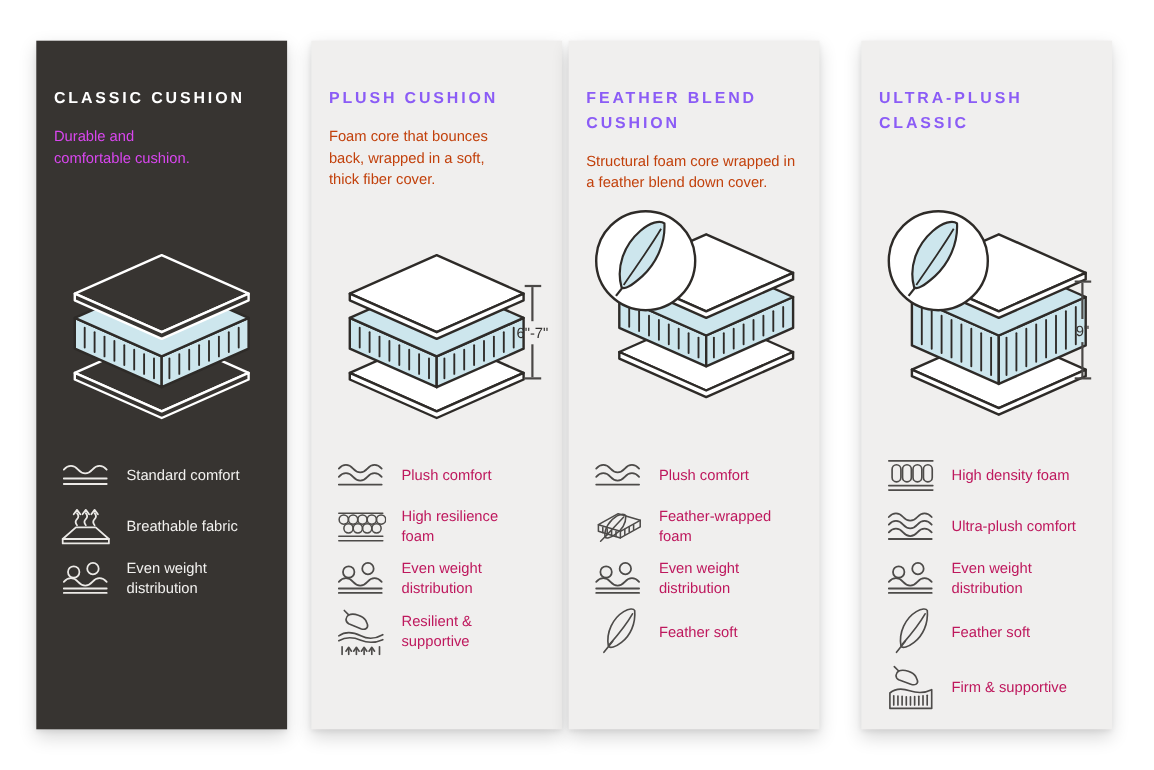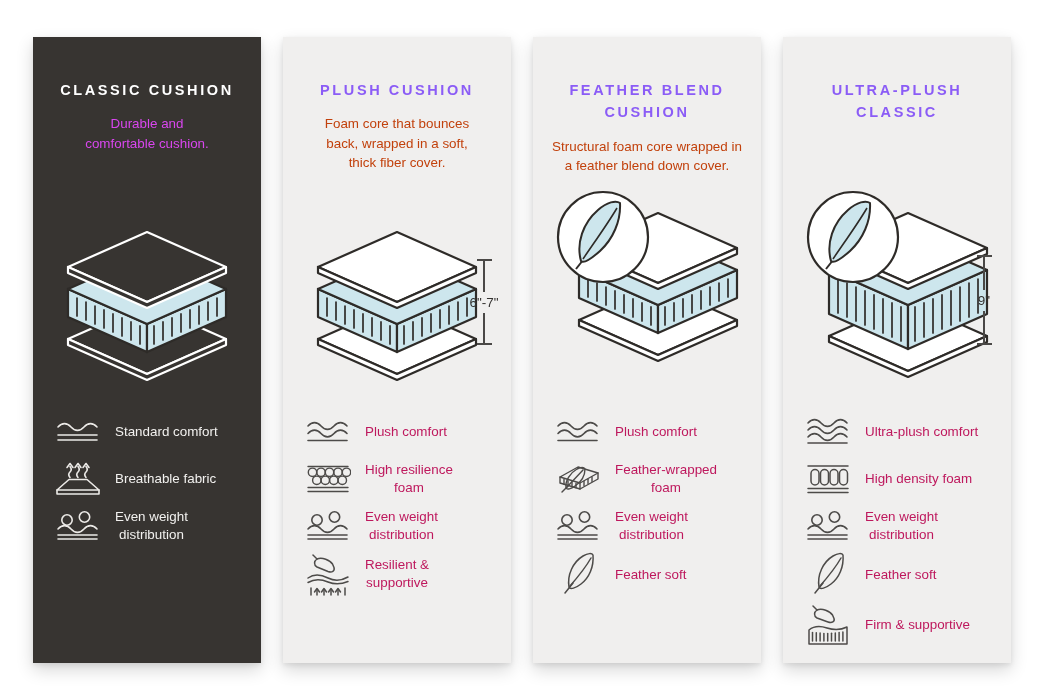--- a/index.html
+++ b/index.html
@@ -5,39 +5,39 @@
   html,body{margin:0;padding:0;background:#ffffff;}
   .canvas{
     position:relative;width:1049px;height:700px;background:#ffffff;overflow:hidden;
     font-family:"Liberation Sans","DejaVu Sans",sans-serif;
   }
   .panel{
     position:absolute;top:37px;width:228px;height:626px;background:#f0efee;
     box-shadow:0 7px 16px rgba(0,0,0,.16),0 2px 5px rgba(0,0,0,.08);
   }
   .panel.dark{background:#373431;}
-  .p0{left:33px}.p1{left:283px}.p2{left:533px}.p3{left:783px}
-  .panel-header{padding:42px 0 0;text-align:center;}
+  .p0{left:33px}.p1{left:283px}.p2{left:517px}.p3{left:783px}
+  .panel-header{padding:42px 16px 0;}
   .title{
     margin:0;font-size:14.5px;font-weight:bold;letter-spacing:2.6px;line-height:1.55;
     color:#8b5cf6;white-space:pre-line;
   }
   .dark .title{color:#ffffff;}
   .desc{
     margin:13px 0 0;font-size:13.4px;line-height:1.42;color:#c2410c;white-space:pre-line;
   }
   .dark .desc{color:#d946ef;}
   .illus{
     position:absolute;top:150px;left:0;right:0;height:240px;
     display:flex;justify-content:center;align-items:flex-start;
   }
   .cushion{line-height:0;}
   .cushion.std{margin-top:35px;}
   .cushion.badged{margin-top:2px;}
-  .features{position:absolute;top:374px;left:0;right:0;padding:0 14px 0 22px;text-align:center;}
+  .features{position:absolute;top:374px;left:0;right:0;padding:0 14px 0 22px;}
   .feature{display:flex;align-items:center;gap:14px;min-height:41px;margin-bottom:6px;}
   .ficon{width:46px;flex:0 0 46px;display:flex;justify-content:center;color:#4d4b49;line-height:0;}
   .dark .ficon{color:#eceae7;}
   .flabel{font-size:13.4px;line-height:1.32;color:#be185d;white-space:pre-line;}
   .dark .flabel{color:#f2f1ef;}
   .measure{
     position:absolute;width:42px;display:flex;flex-direction:column;align-items:center;
   }
   .measure.m-plush{top:222px;right:6px;height:86px;}
   .measure.m-ultra{top:218px;right:6px;height:90px;}
@@ -386,42 +386,42 @@
     <div class="measure m-ultra">
       <div class="m-cap"></div>
       <div class="m-seg"></div>
       <div class="m-label">9"</div>
       <div class="m-seg"></div>
       <div class="m-cap"></div>
     </div>
     <div class="features">
       <div class="feature">
         <span class="ficon">
-            <svg width="46" height="30" viewBox="0 0 46 30" fill="none" stroke="currentColor" stroke-linecap="round" stroke-linejoin="round" stroke-width="1.6">
-              <path d="M3 6 C7 1.5 12 1.5 16 6 C20 10.5 25 10.5 29 6 C33 1.5 38 1.5 42 6"></path>
-              <path d="M3 13 C7 8.5 12 8.5 16 13 C20 17.5 25 17.5 29 13 C33 8.5 38 8.5 42 13"></path>
-              <path d="M3 20 C7 15.5 12 15.5 16 20 C20 24.5 25 24.5 29 20 C33 15.5 38 15.5 42 20"></path>
-              <path d="M3 26 H42"></path>
-            </svg>
-          </span>
-        <span class="flabel">Ultra-plush comfort</span>
-      </div>
-      <div class="feature">
-        <span class="ficon">
             <svg width="46" height="32" viewBox="0 0 46 32" fill="none" stroke="currentColor" stroke-linecap="round" stroke-linejoin="round" stroke-width="1.5">
      <path d="M3 3 H43"></path>
      <rect x="6" y="6.5" width="8" height="15.5" rx="4"></rect>
               <rect x="15.5" y="6.5" width="8" height="15.5" rx="4"></rect>
      <rect x="25" y="6.5" width="8" height="15.5" rx="4"></rect>
               <rect x="34.5" y="6.5" width="8" height="15.5" rx="4"></rect>
      <path d="M3 25.5 H43"></path>
               <path d="M3 29.5 H43"></path>
             </svg>
           </span>
         <span class="flabel">High density foam</span>
+      </div>
+      <div class="feature">
+        <span class="ficon">
+            <svg width="46" height="30" viewBox="0 0 46 30" fill="none" stroke="currentColor" stroke-linecap="round" stroke-linejoin="round" stroke-width="1.6">
+              <path d="M3 6 C7 1.5 12 1.5 16 6 C20 10.5 25 10.5 29 6 C33 1.5 38 1.5 42 6"></path>
+              <path d="M3 13 C7 8.5 12 8.5 16 13 C20 17.5 25 17.5 29 13 C33 8.5 38 8.5 42 13"></path>
+              <path d="M3 20 C7 15.5 12 15.5 16 20 C20 24.5 25 24.5 29 20 C33 15.5 38 15.5 42 20"></path>
+              <path d="M3 26 H42"></path>
+            </svg>
+          </span>
+        <span class="flabel">Ultra-plush comfort</span>
       </div>
       <div class="feature">
         <span class="ficon">
             <svg width="46" height="32" viewBox="0 0 46 32" fill="none" stroke="currentColor" stroke-linecap="round" stroke-linejoin="round" stroke-width="1.6">
      <circle cx="12" cy="10" r="5.2"></circle>
               <circle cx="29.5" cy="7" r="5.2"></circle>
      <path d="M3 19 C7 14.5 12 14.5 16 19 C20 23.5 25 23.5 29 19 C33 14.5 38 14.5 42 19"></path>
      <path d="M3 25 H42"></path>
               <path d="M3 29 H42"></path>
             </svg>

